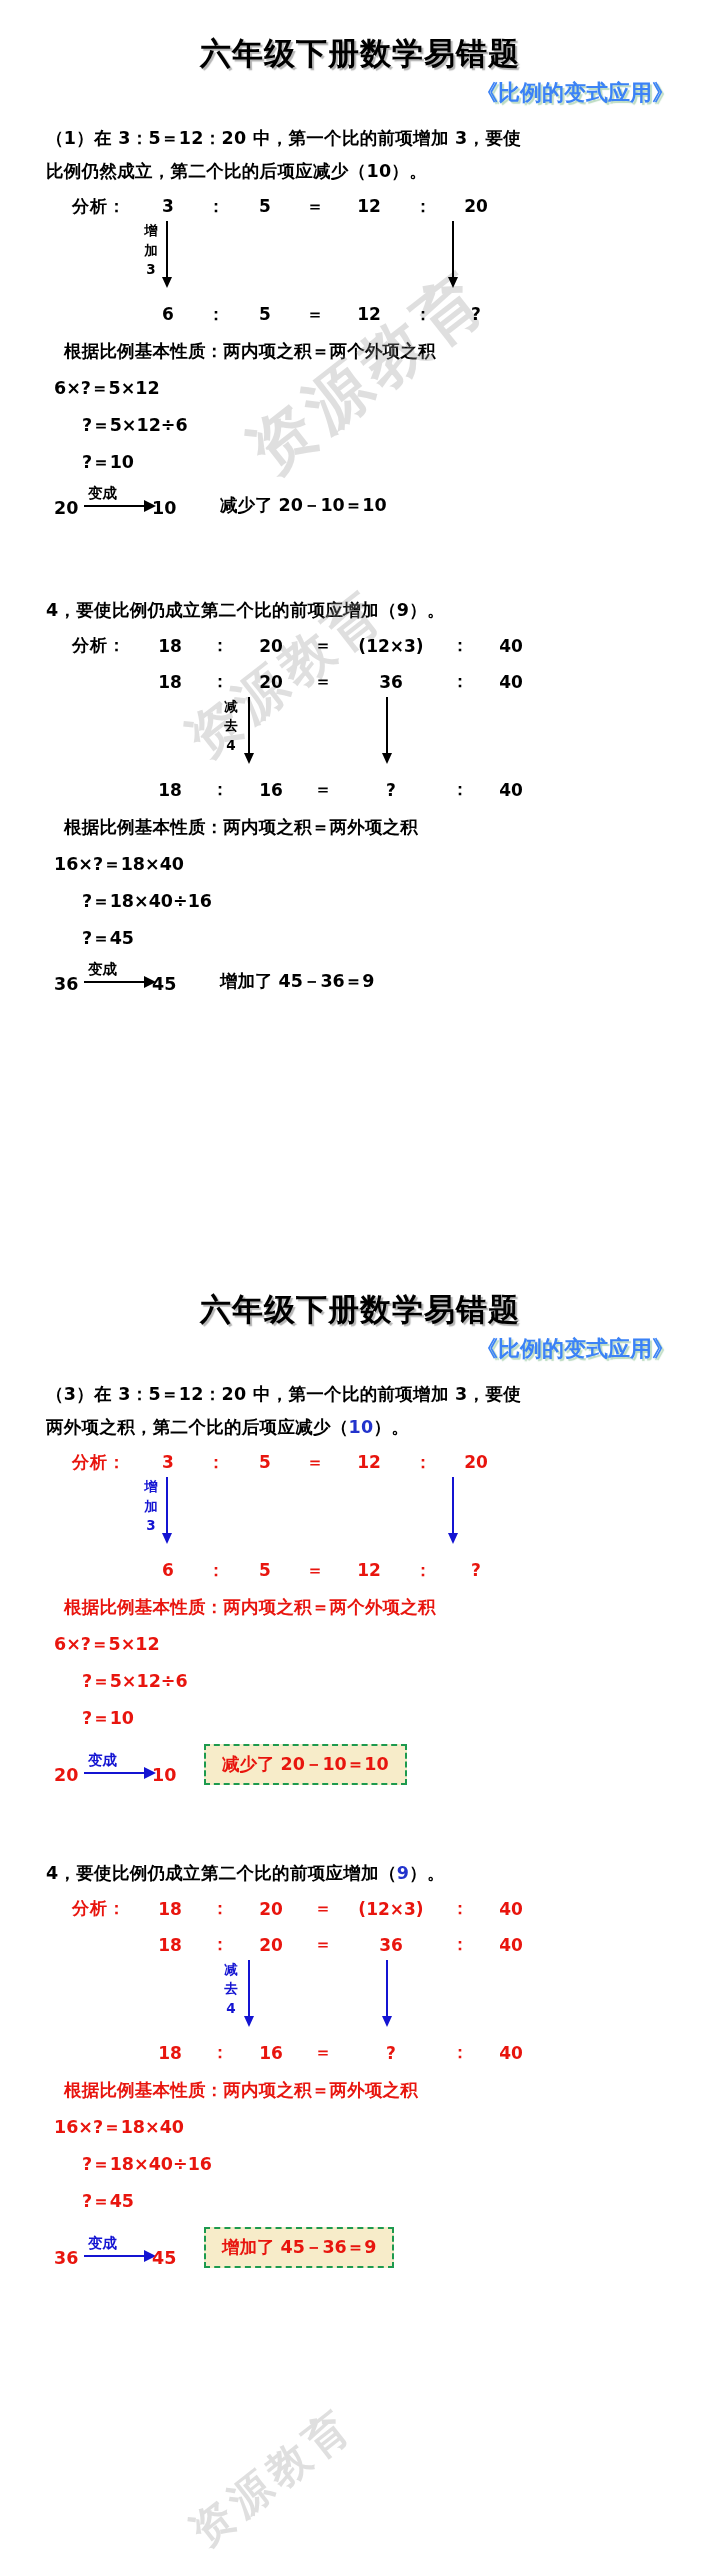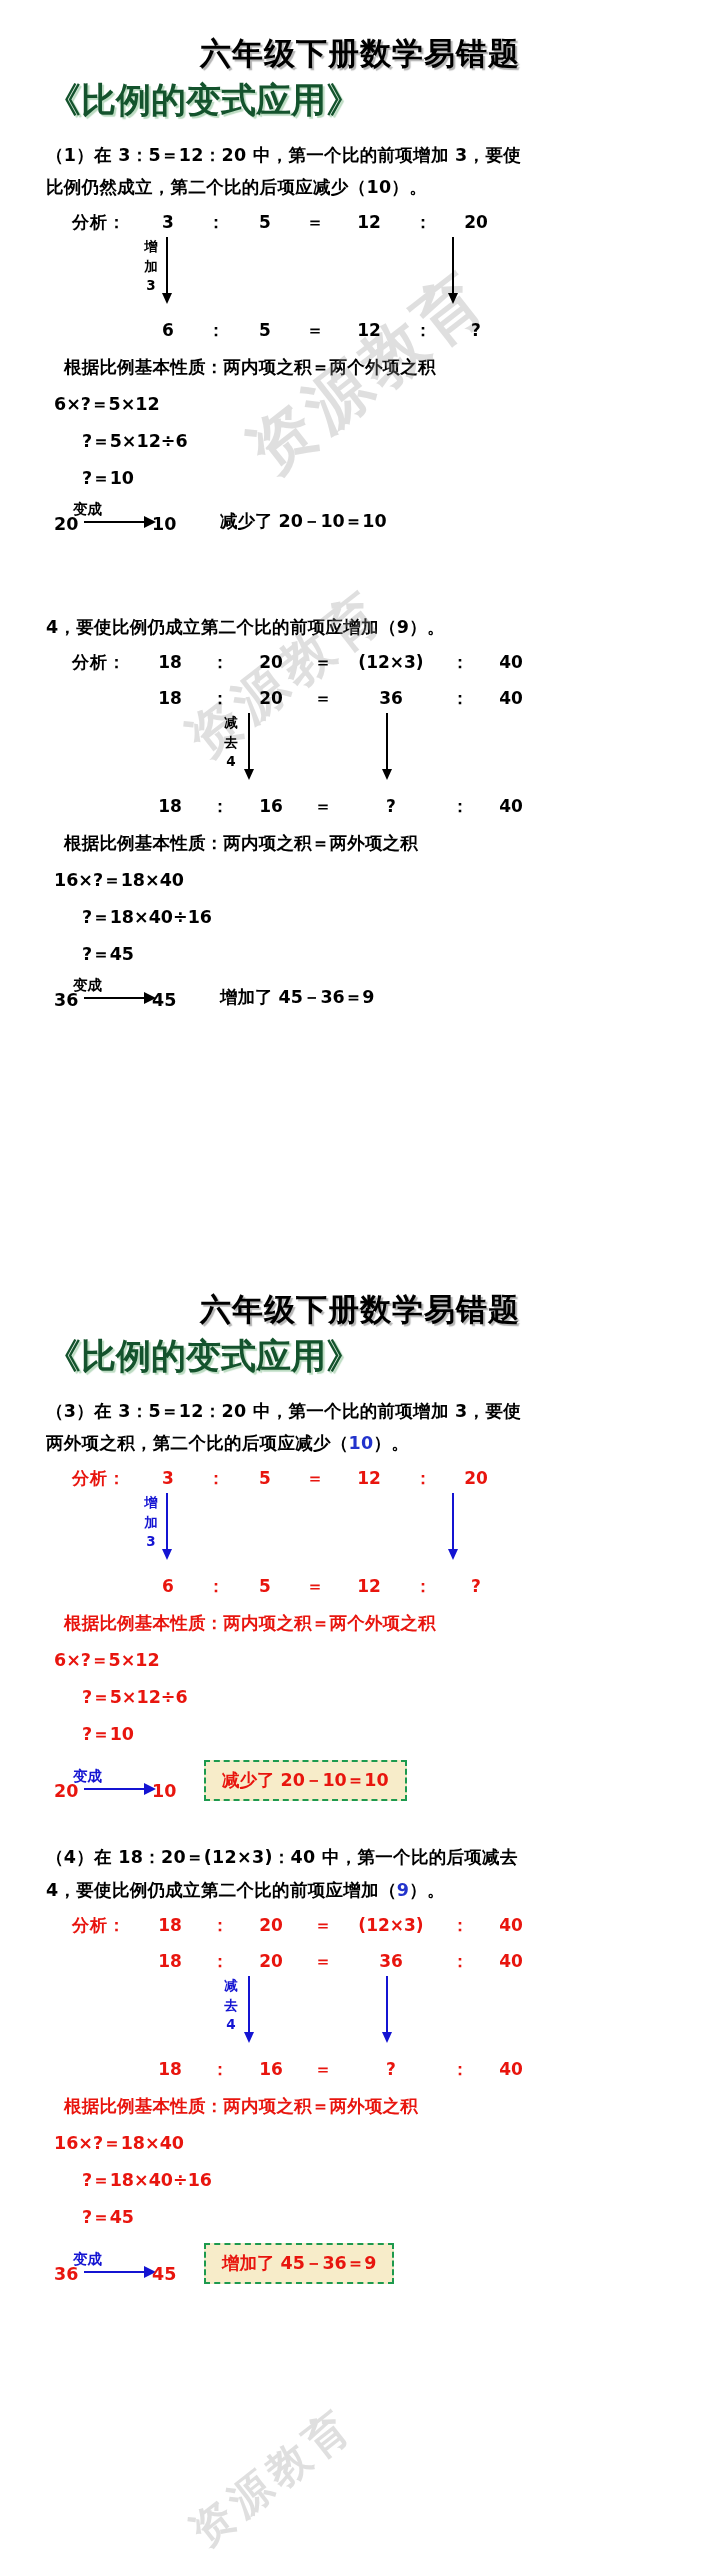--- a/index.html
+++ b/index.html
@@ -31,25 +31,25 @@
     font-family: "DejaVu Sans", "Liberation Sans", sans-serif;
     font-weight: bold;
     font-size: 31px;
     letter-spacing: 1px;
     color: #000000;
     text-shadow: 2px 2px 1px rgba(120,120,120,0.55);
     margin: 0 0 6px 0;
     line-height: 1.25;
   }
   .title-sub {
-    text-align: left;
-    font-family: "DejaVu Sans", "Liberation Sans", sans-serif;
-    font-weight: bold;
-    font-size: 35px;
-    color: #14532d;
+    text-align: right;
+    font-family: "DejaVu Sans", "Liberation Sans", sans-serif;
+    font-weight: bold;
+    font-size: 22px;
+    color: #3b82f6;
     text-shadow: 2px 2px 1px rgba(150,200,160,0.65);
     margin: 0 0 16px 0;
     line-height: 1.25;
   }
 
   
   .question {
     font-family: "DejaVu Sans", "Liberation Sans", sans-serif;
     font-weight: bold;
     font-size: 17.5px;
@@ -169,21 +169,21 @@
     position: relative;
     display: inline-block;
     width: 122px;
     height: 30px;
   }
   .becomes .b-from {
     position: absolute; left: 0; bottom: 0;
   }
   .becomes .b-word {
     position: absolute;
-    left: 19px;
+    left: 34px;
     bottom: 15px;
     font-size: 14.5px;
   }
   .becomes .b-shaft {
     position: absolute;
     left: 30px;
     bottom: 11px;
     width: 62px;
     height: 0;
     border-top: 2.4px solid #000;
@@ -443,21 +443,21 @@
           <span class="b-head"></span>
           <span class="b-to">10</span>
         </span>
         <span class="concl-text boxed">减少了  20－10＝10</span>
       </div>
     </div>
   </div>
 
   <div style="margin-top:40px;">
     <p class="question">
-      <span>（4）在 18：20＝(12×3)：40 中，第一个比的后项减去</span><br>
+      <br>
       <span>4，要使比例仍成立第二个比的前项应增加（</span><span class="ans-blue">9</span><span>）。</span>
     </p>
 
     <div class="analysis red">
       <div class="prop-row">
         <span class="lbl-analysis">分析：</span>
         <span class="cell v-a">18</span>
         <span class="cell v-sep">：</span>
         <span class="cell v-b">20</span>
         <span class="cell v-eq">＝</span>

